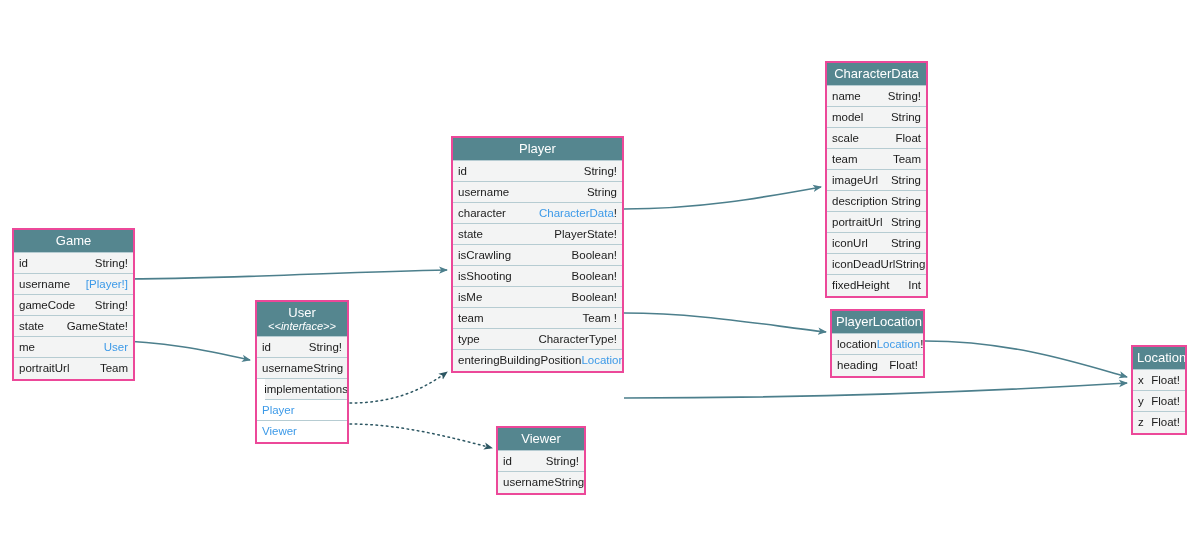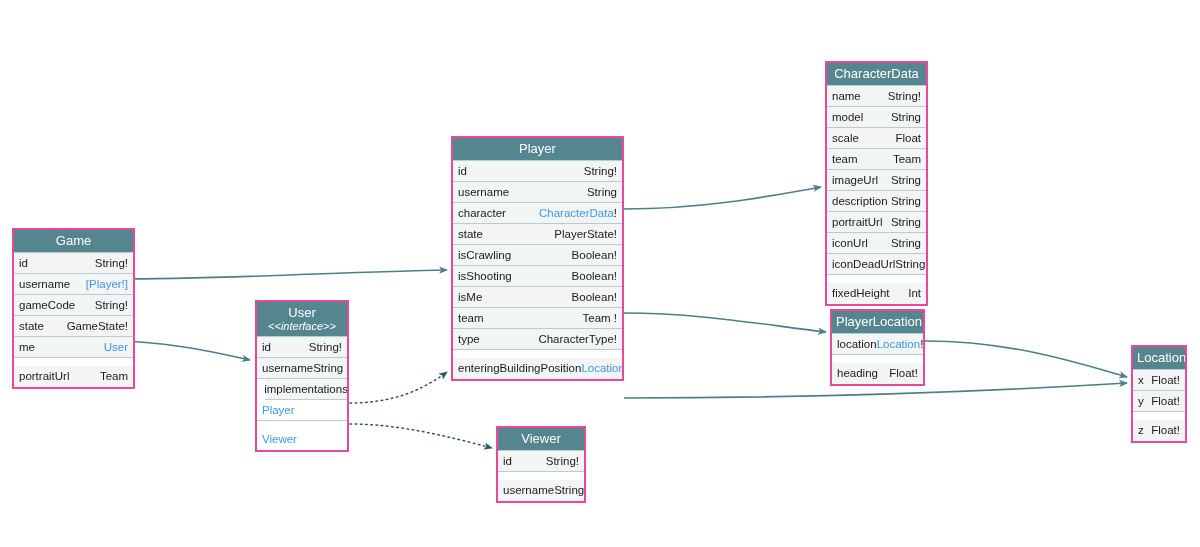--- a/index.html
+++ b/index.html
@@ -54,21 +54,21 @@
     border-bottom: 1px solid #b6ccd2;
     font-size: 11.5px;
     line-height: 13px;
     height: 21px;
     padding: 0 5px;
     box-sizing: border-box;
     color: #1b1b1b;
     white-space: nowrap;
     overflow: hidden;
   }
-  .row:last-child { border-bottom: none; margin-top: 8px; }
+  .row:last-child { border-bottom: none; }
   .row .fname { text-align: left; }
   .row .ftype { text-align: left; }
   .row.link-row .ftype { color: #3d9ae8; }
   .row.sectionlabel {
     justify-content: center;
     background: #f3f4f4;
     margin-left: 8px;
   }
   .row.impl {
     justify-content: flex-start;

